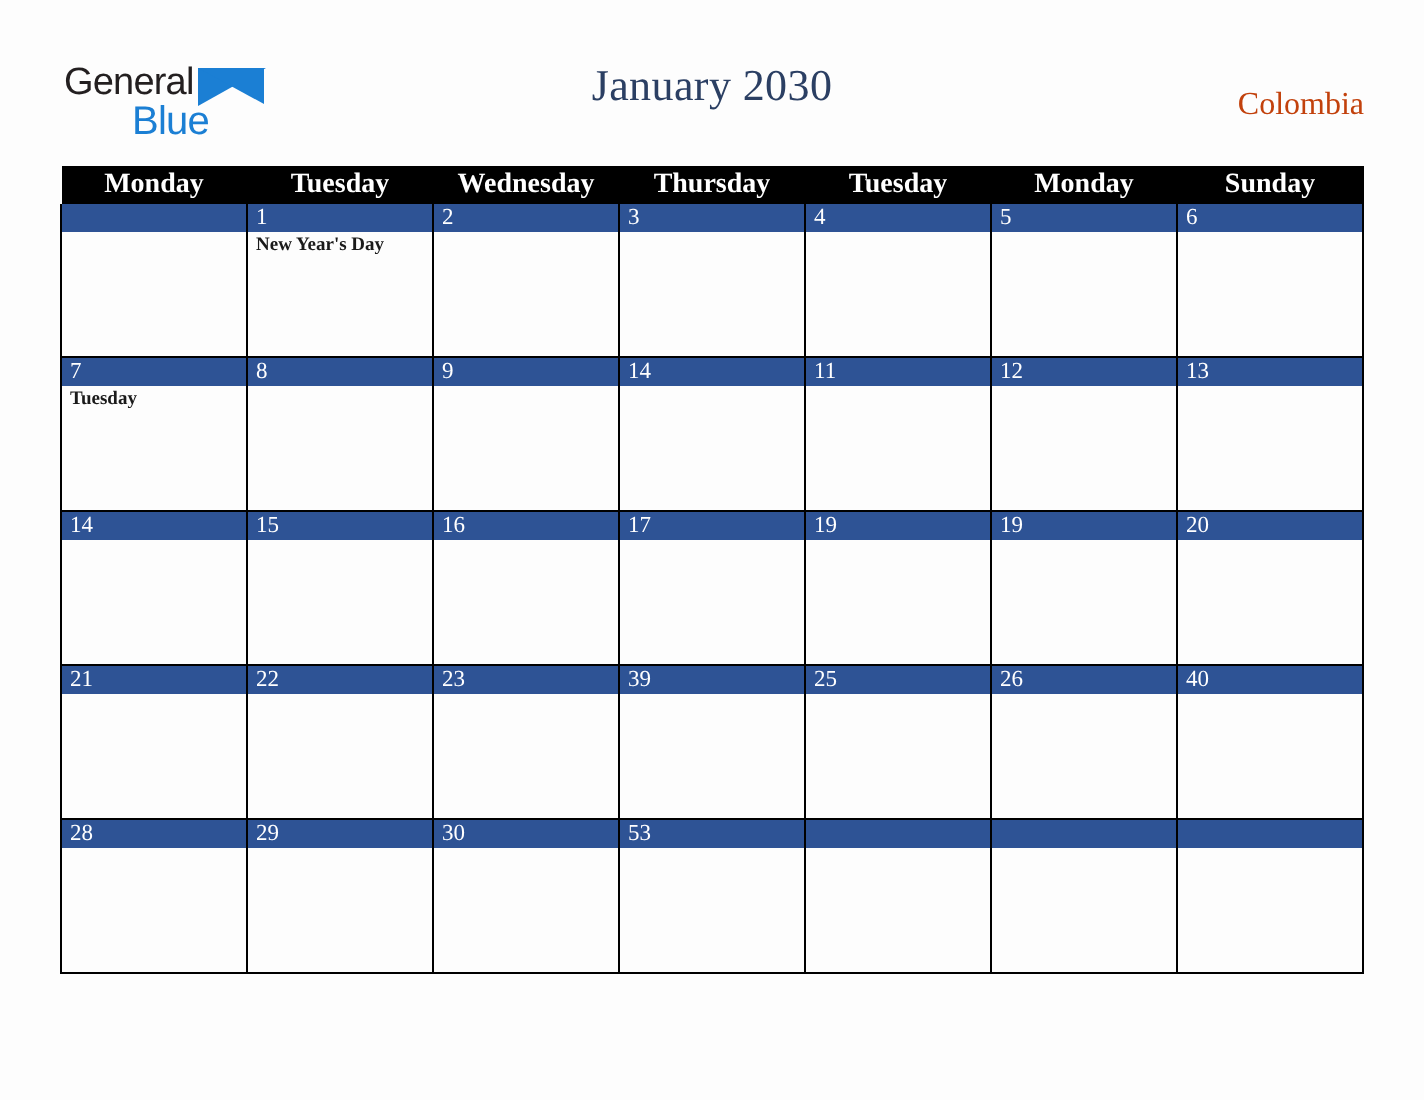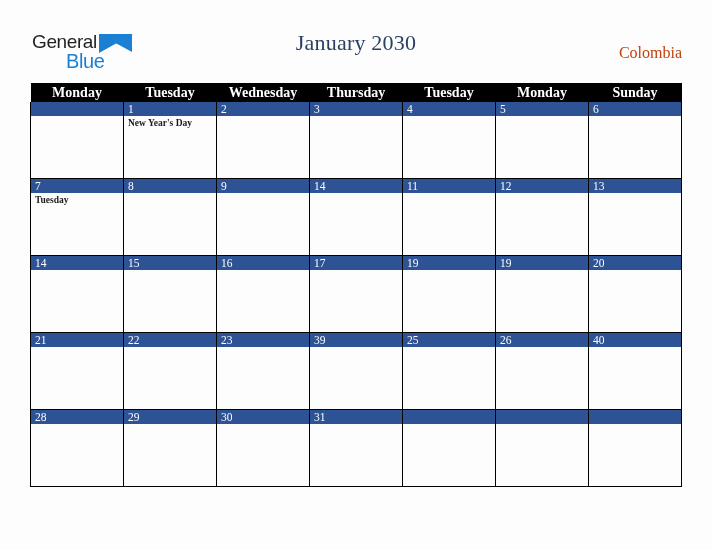--- a/index.html
+++ b/index.html
@@ -344,21 +344,21 @@
               <div class="datebar">29</div>
             </div>
           </td>
           <td>
             <div class="cell">
               <div class="datebar">30</div>
             </div>
           </td>
           <td>
             <div class="cell">
-              <div class="datebar">31</div>
+              <div class="datebar">53</div>
             </div>
           </td>
           <td>
             <div class="cell">
               <div class="datebar"></div>
             </div>
           </td>
           <td>
             <div class="cell">
               <div class="datebar"></div>

